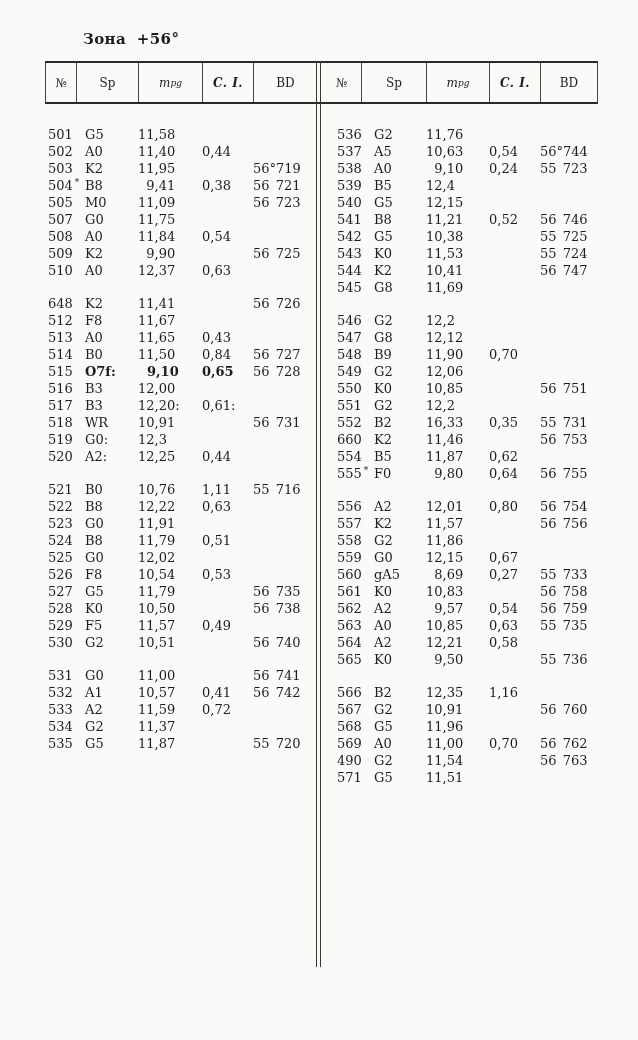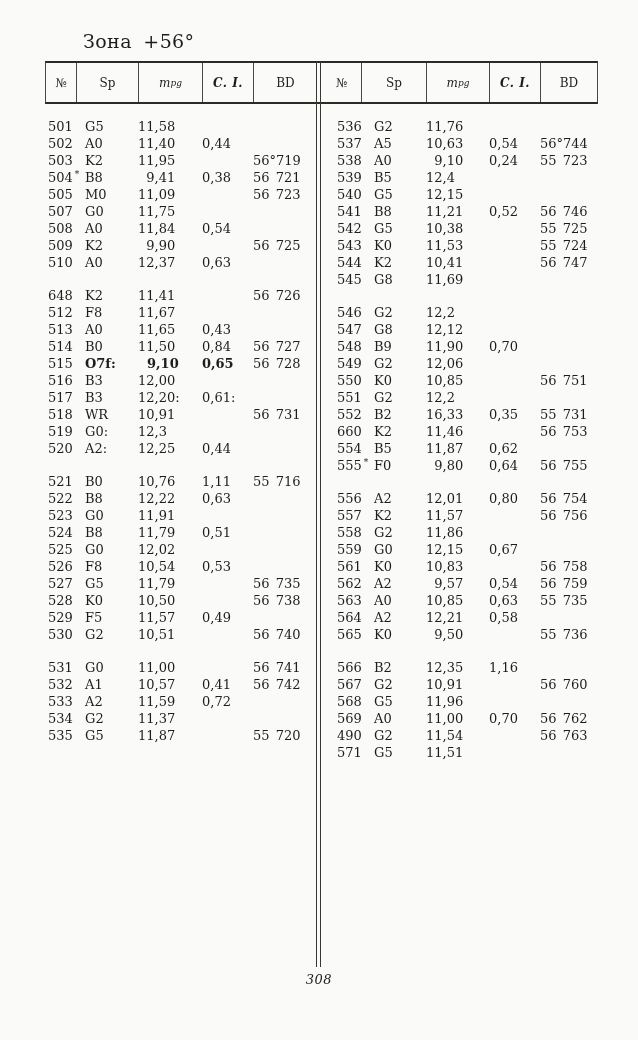--- a/index.html
+++ b/index.html
@@ -7,21 +7,21 @@
     position:relative;
     width:638px;height:1040px;
     background:#fafaf8;
     font-family:"DejaVu Serif", serif;
     color:#1f1d1a;
     overflow:hidden;
     margin:0 auto;
   }
   .title{
     position:absolute;left:83px;top:30px;
-    font-size:19px;font-weight:normal;
+    font-size:15px;font-weight:bold;
     letter-spacing:.4px;word-spacing:5px;
     white-space:pre;
   }
   .tbl{
     position:absolute;left:45px;top:61px;
     width:553px;height:906px;
   }
   .center-rule{
     position:absolute;left:271px;top:0;
     width:5px;height:906px;
@@ -50,21 +50,21 @@
   .hdr-mpg{font-style:italic;}
   .hdr-mpg sub{font-size:9px;font-style:italic;line-height:0;}
   
   .hl1{width:31px}.hl2{width:62px}.hl3{width:64px}.hl4{width:51px}.hl5{width:63px}
   
   .hr1{width:40px}.hr2{width:65px}.hr3{width:63px}.hr4{width:51px}.hr5{flex:1}
   .tbody{
     display:flex;
     height:863px;
     box-sizing:border-box;
-    padding-top:14px;
+    padding-top:22px;
     overflow:hidden;
     justify-content:center;
   }
   .half{box-sizing:border-box;}
   .half.left{width:271px;}
   .bspacer{width:5px;}
   .half.right{flex:1;}
   .group + .group{margin-top:16px;}
   .row{
     display:grid;
@@ -529,20 +529,27 @@
               <span class="c c-bd"></span>
             </div>
             <div class="row">
               <span class="c c-num">559</span>
               <span class="c c-sp">G0</span>
               <span class="c c-mpg">12,15</span>
               <span class="c c-ci">0,67</span>
               <span class="c c-bd"></span>
             </div>
             <div class="row">
+              <span class="c c-num">560</span>
+              <span class="c c-sp">gA5</span>
+              <span class="c c-mpg"> 8,69</span>
+              <span class="c c-ci">0,27</span>
+              <span class="c c-bd">55 733</span>
+            </div>
+            <div class="row">
               <span class="c c-num">561</span>
               <span class="c c-sp">K0</span>
               <span class="c c-mpg">10,83</span>
               <span class="c c-ci"></span>
               <span class="c c-bd">56 758</span>
             </div>
             <div class="row">
               <span class="c c-num">562</span>
               <span class="c c-sp">A2</span>
               <span class="c c-mpg"> 9,57</span>
@@ -614,15 +621,14 @@
               <span class="c c-ci"></span>
               <span class="c c-bd"></span>
             </div>
           </div>
         </div>
     </div>
 
     <div class="center-rule"></div>
   </div>
 
-  <div class="pageno">308</div>
 
 </div>
 
 </body></html>

